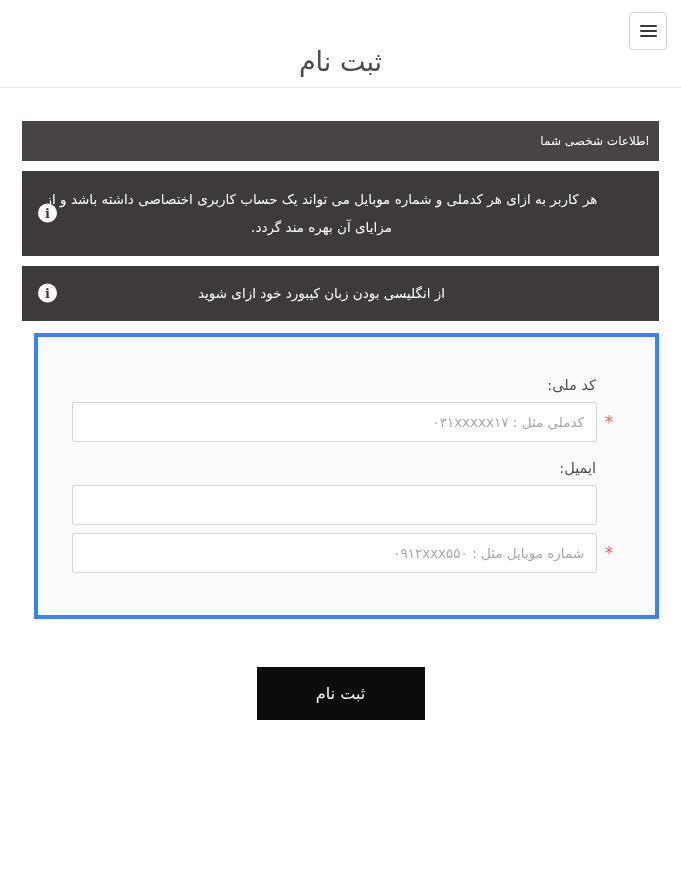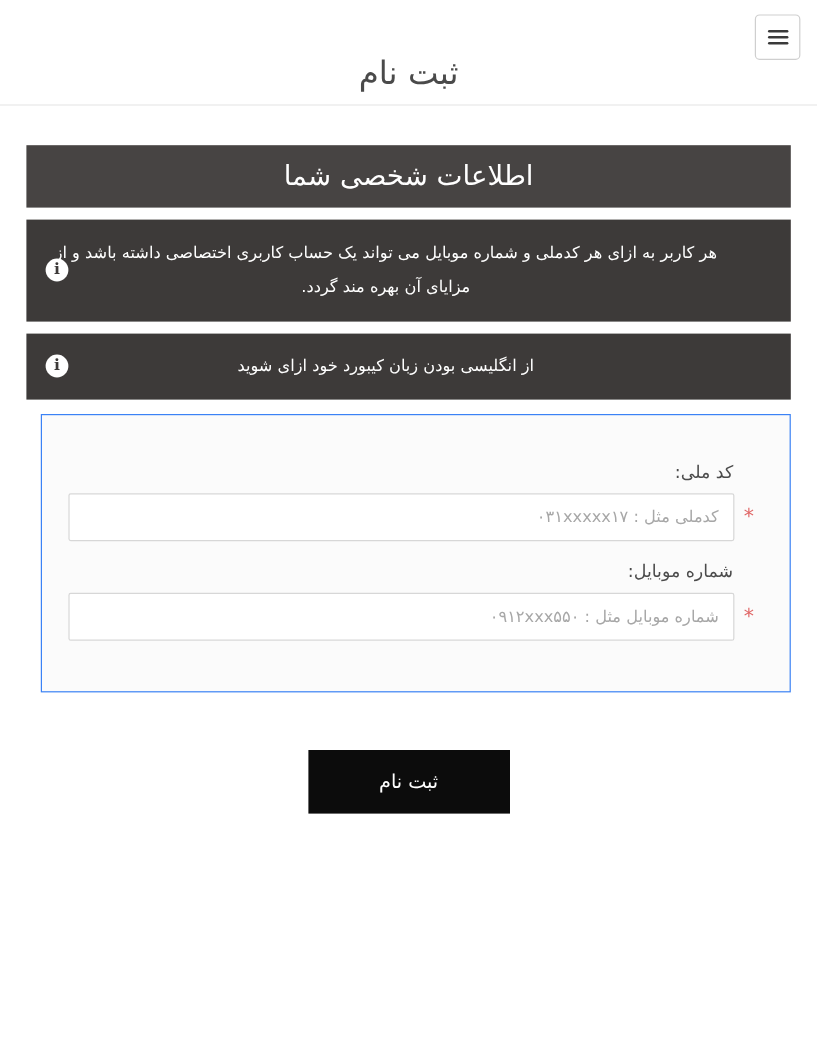--- a/index.html
+++ b/index.html
@@ -61,22 +61,22 @@
 
   
   .content {
     padding: 0 22px;
   }
 
   .panel-head {
     margin-top: 33px;
     background: #474443;
     color: #ffffff;
-    text-align: center;
-    font-size: 23px;
+    text-align: right;
+    font-size: 12px;
     padding: 13px 10px;
   }
 
   .alert {
     background: #3d3a39;
     color: #ffffff;
     margin-top: 10px;
     padding: 14px 54px 14px 16px;
     position: relative;
     font-size: 13.5px;
@@ -104,22 +104,22 @@
   .alert.one-line {
     line-height: 1.6;
     padding-top: 17px;
     padding-bottom: 17px;
   }
 
   
   .form-card {
     margin-top: 12px;
     background: #fbfbfb;
-    border: 1px solid #3b82f6;
-    padding: 22px 0 34px;
+    border: 4px solid #3b82f6;
+    padding: 22px 12px 34px;
     margin-left: 12px;
   }
 
   .field {
     padding: 0 22px;
     margin-bottom: 8px;
   }
   .field-label {
     display: block;
     text-align: right;
@@ -211,23 +211,29 @@
   <form class="form-card">
 
     <div class="field">
       <label class="field-label">کد ملی:</label>
       <div class="field-row">
         <span class="req-star">*</span>
         <input class="text-input" type="text" value="" placeholder="کدملی مثل : ۰۳۱xxxxx۱۷" style="">
       </div>
     </div>
 
-
     <div class="field">
-      <label class="field-label">شماره موبایل:</label>
+      <label class="field-label">ایمیل:</label>
+      <div class="field-row">
+        <span class="spacer-star"></span>
+        <input class="text-input no-star" type="text" value="" placeholder="" style="">
+      </div>
+    </div>
+
+    <div class="field">
       <div class="field-row">
         <span class="req-star">*</span>
         <input class="text-input" type="text" value="" placeholder="شماره موبایل مثل : ۰۹۱۲xxx۵۵۰" style="">
       </div>
     </div>
 
   </form>
 
   <div class="submit-wrap">
     <button class="submit-button">ثبت نام</button>

